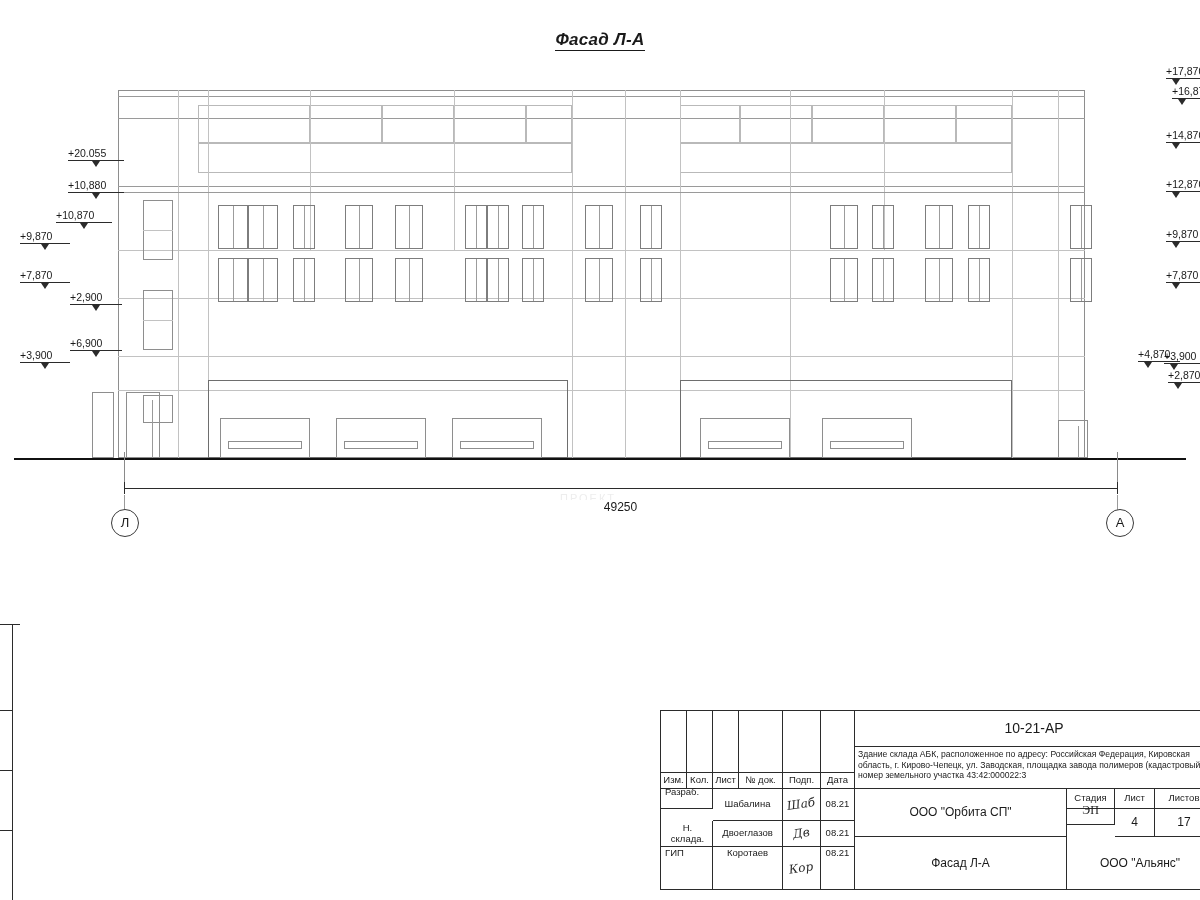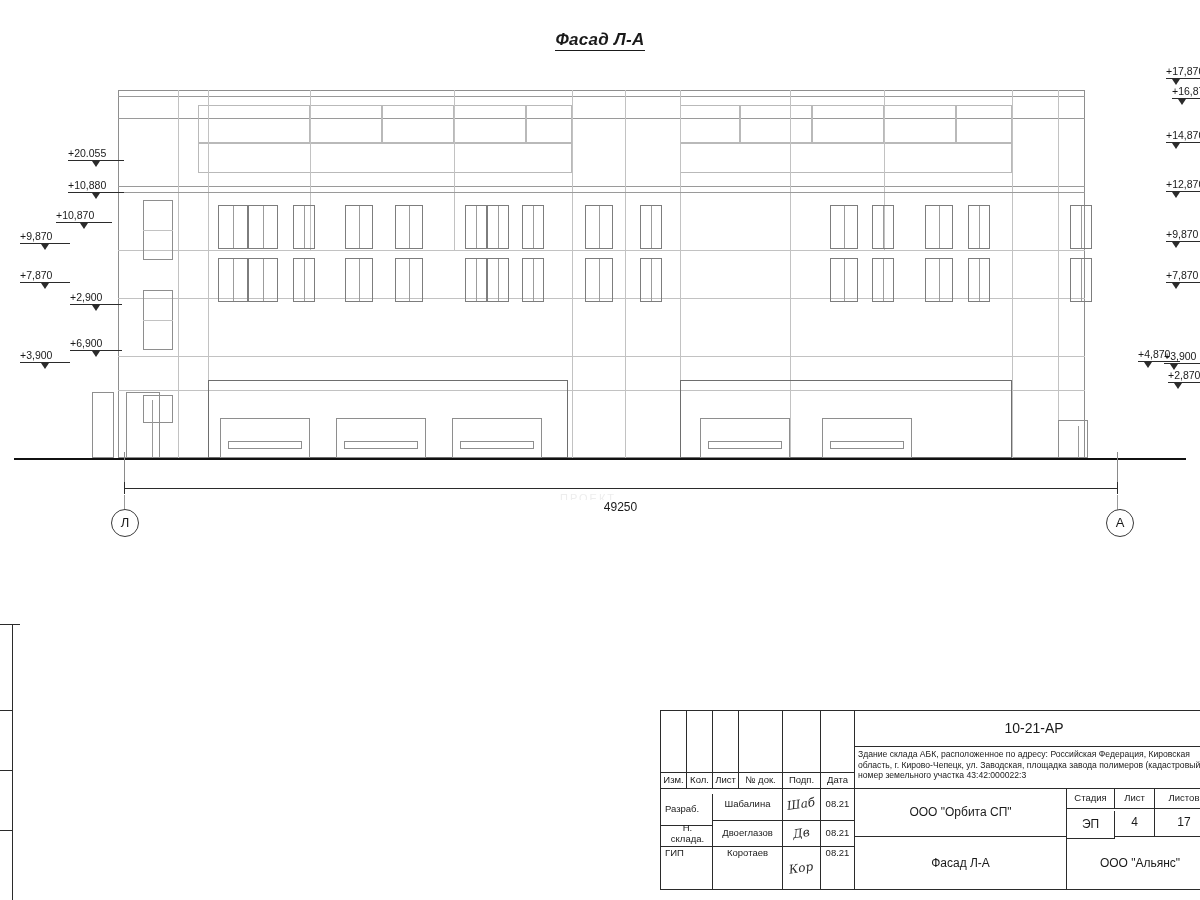--- a/index.html
+++ b/index.html
@@ -432,21 +432,21 @@
     <div class="cell" style="left:122px;top:0; width:38px; height:62px;"></div>
     <div class="cell" style="left:160px;top:0; width:34px; height:62px;"></div>
 
     <div class="cell ctr mid" style="left:0;   top:62px; width:26px; height:16px;">Изм.</div>
     <div class="cell ctr mid" style="left:26px;top:62px; width:26px; height:16px;">Кол.</div>
     <div class="cell ctr mid" style="left:52px;top:62px; width:26px; height:16px;">Лист</div>
     <div class="cell ctr mid" style="left:78px;top:62px; width:44px; height:16px;">№ док.</div>
     <div class="cell ctr mid" style="left:122px;top:62px;width:38px; height:16px;">Подп.</div>
     <div class="cell ctr mid" style="left:160px;top:62px;width:34px; height:16px;">Дата</div>
 
-    <div class="cell mid" style="left:0;   top:83px; width:52px; height:32px; justify-content:flex-start; padding-left:4px;">Разраб.</div>
+    <div class="cell mid" style="left:0;   top:66px; width:52px; height:32px; justify-content:flex-start; padding-left:4px;">Разраб.</div>
     <div class="cell mid" style="left:52px;top:78px; width:70px; height:32px;">Шабалина</div>
     <div class="cell mid" style="left:122px;top:78px;width:38px; height:32px;">
         <span class="sig">Шаб</span>
       </div>
     <div class="cell ctr mid" style="left:160px;top:78px;width:34px; height:32px;">08.21</div>
 
     <div class="cell mid" style="left:0;   top:110px; width:52px; height:26px; justify-content:flex-start; padding-left:4px;">Н. склада.</div>
     <div class="cell mid" style="left:52px;top:110px; width:70px; height:26px;">Двоеглазов</div>
     <div class="cell mid" style="left:122px;top:110px;width:38px; height:26px;">
         <span class="sig">Дв</span>
@@ -463,21 +463,21 @@
     <div class="cell mid big" style="left:194px; top:0; width:358px; height:36px; border-right:none;">10-21-АР</div>
 
     <div class="cell desc" style="left:194px; top:36px; width:358px; height:42px; border-right:none;">Здание склада АБК, расположенное по адресу: Российская Федерация, Кировская область, г. Кирово-Чепецк, ул. Заводская, площадка завода полимеров (кадастровый номер земельного участка 43:42:000022:3</div>
 
     <div class="cell mid med" style="left:194px; top:78px; width:212px; height:48px;">ООО "Орбита СП"</div>
 
     <div class="cell ctr mid" style="left:406px; top:78px; width:48px; height:20px;">Стадия</div>
     <div class="cell ctr mid" style="left:454px; top:78px; width:40px; height:20px;">Лист</div>
     <div class="cell ctr mid" style="left:494px; top:78px; width:58px; height:20px; border-right:none;">Листов</div>
 
-    <div class="cell ctr mid med" style="left:406px; top:100px; width:48px; height:28px;">ЭП</div>
+    <div class="cell ctr mid med" style="left:406px; top:86px; width:48px; height:28px;font-family:Liberation Serif, serif;">ЭП</div>
     <div class="cell ctr mid med" style="left:454px; top:98px; width:40px; height:28px;">4</div>
     <div class="cell ctr mid med" style="left:494px; top:98px; width:58px; height:28px; border-right:none;">17</div>
 
     <div class="cell mid med nb-b" style="left:194px; top:126px; width:212px; height:53px;">Фасад Л-А</div>
     <div class="cell mid med nb-b" style="left:406px; top:126px; width:146px; height:53px; border-right:none;">ООО "Альянс"</div>
   </div>
 
 </div>
 
 </body></html>

